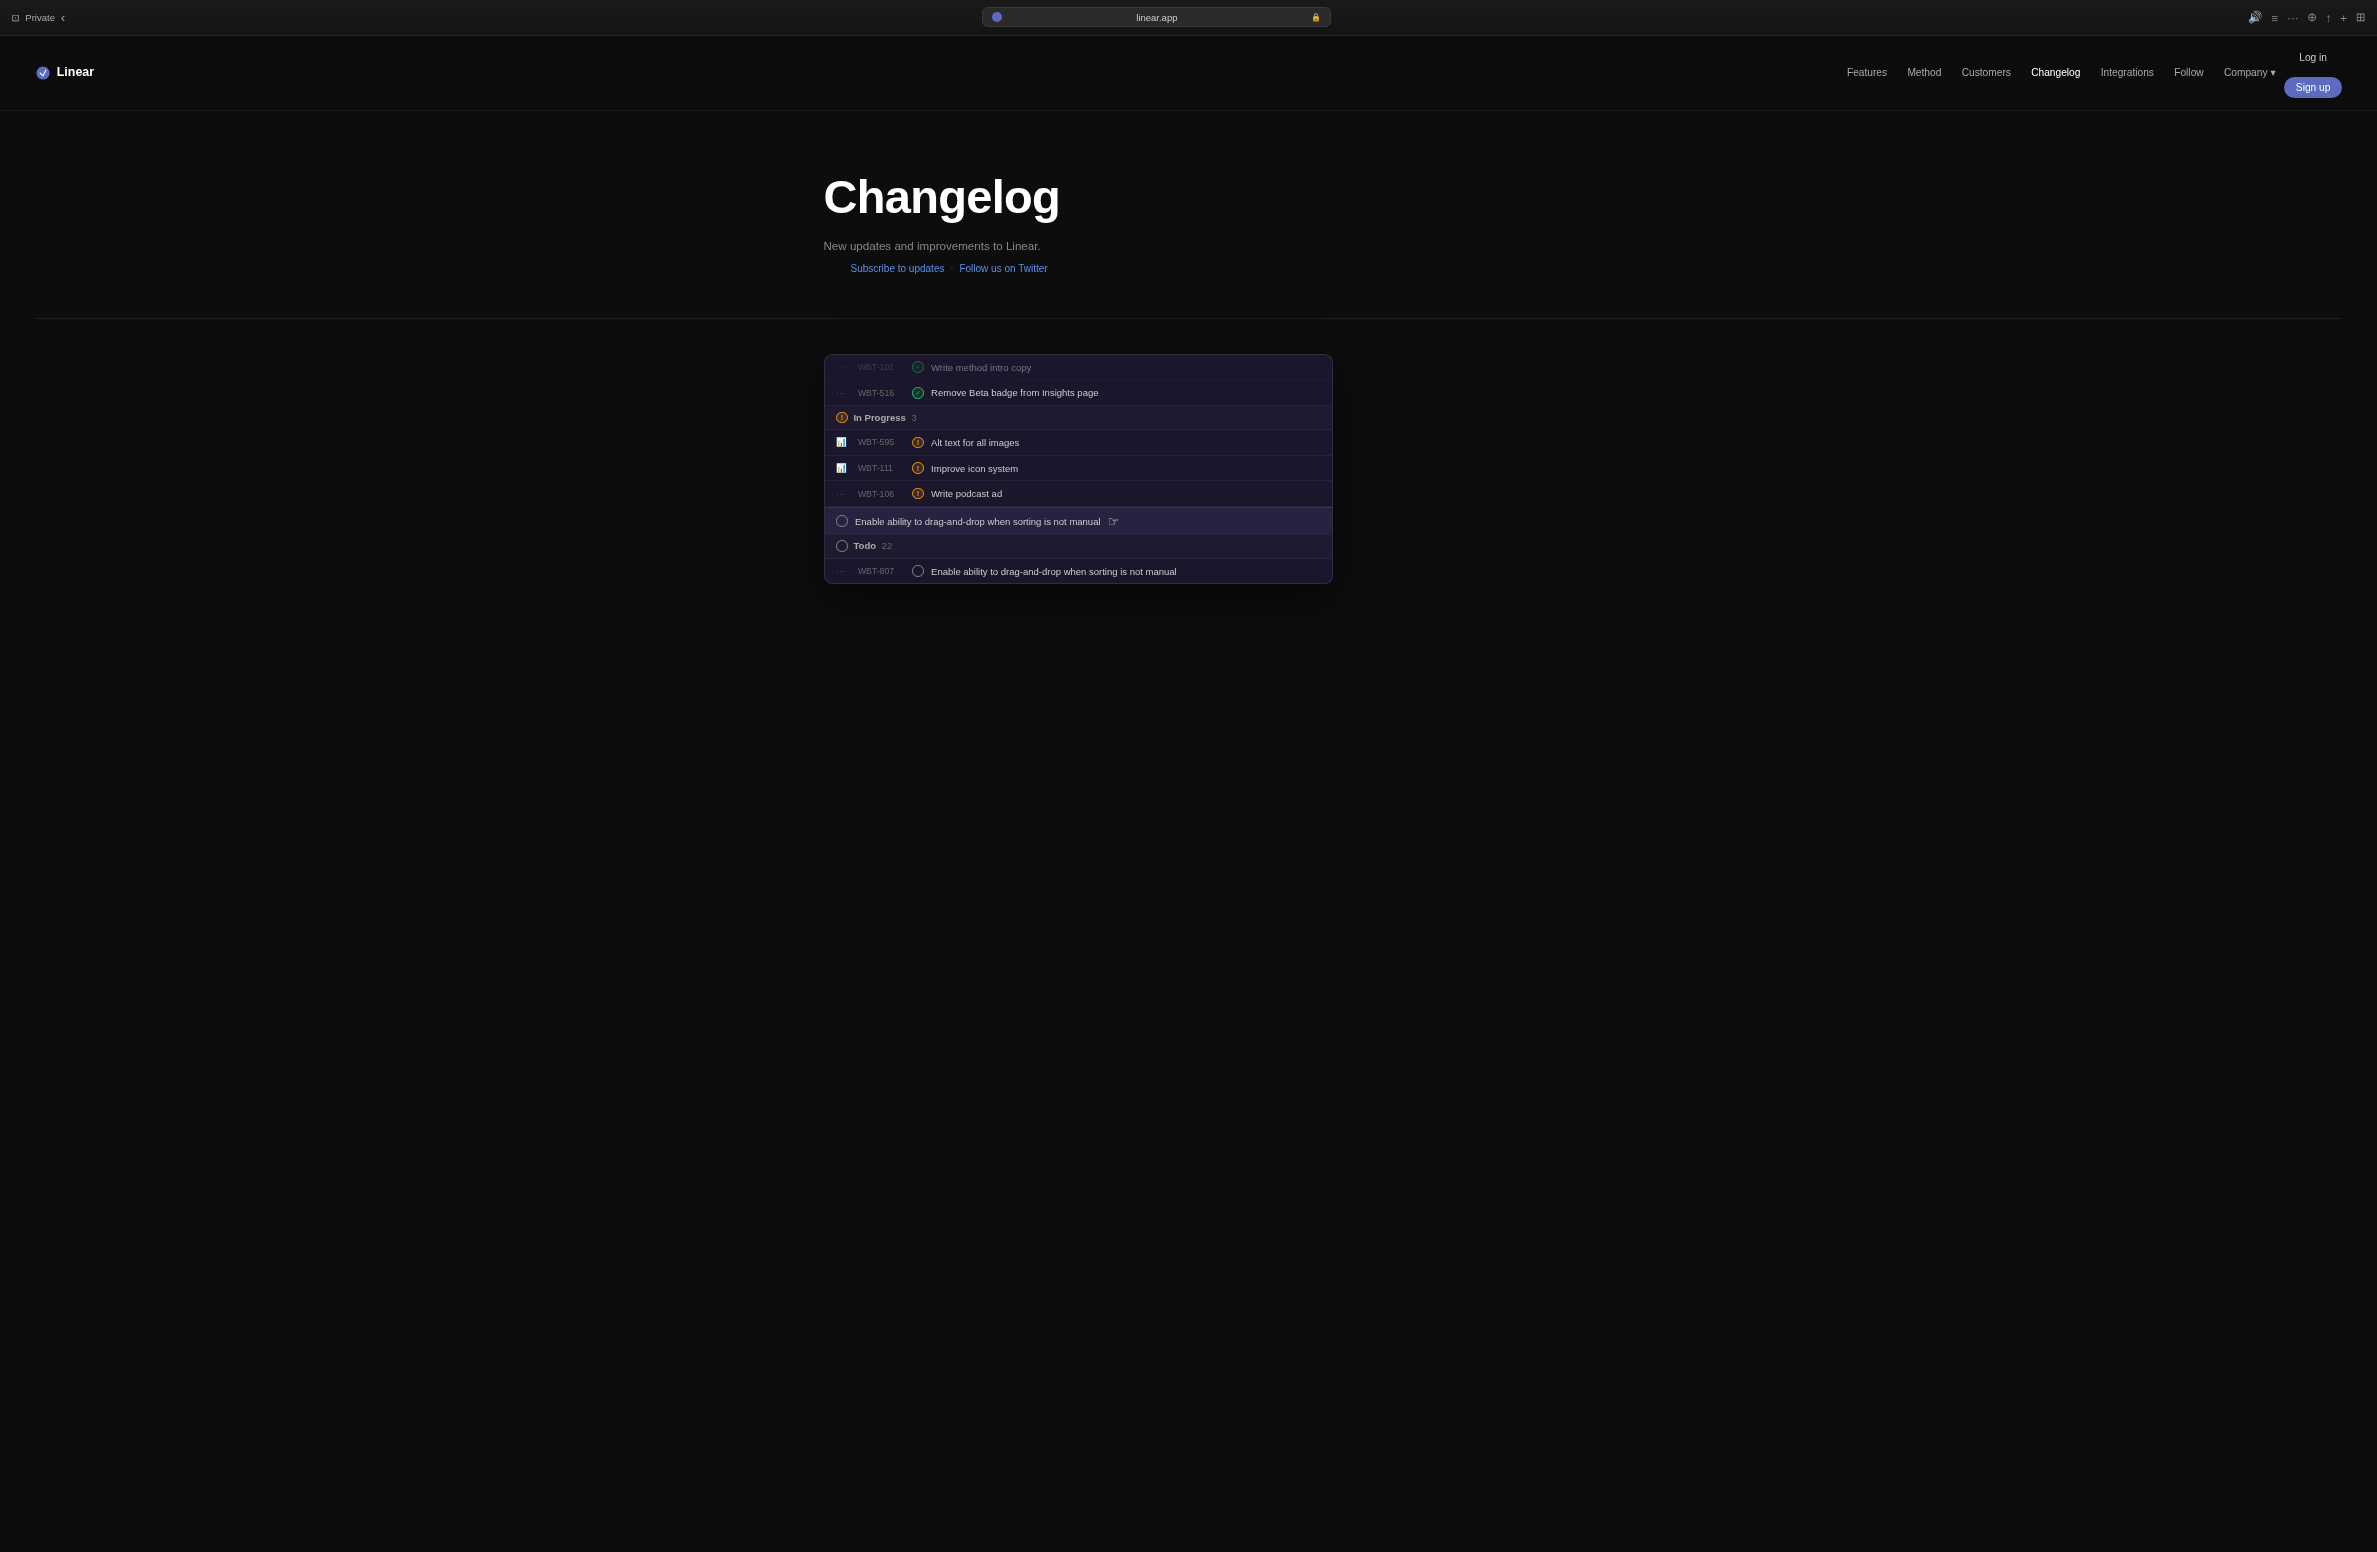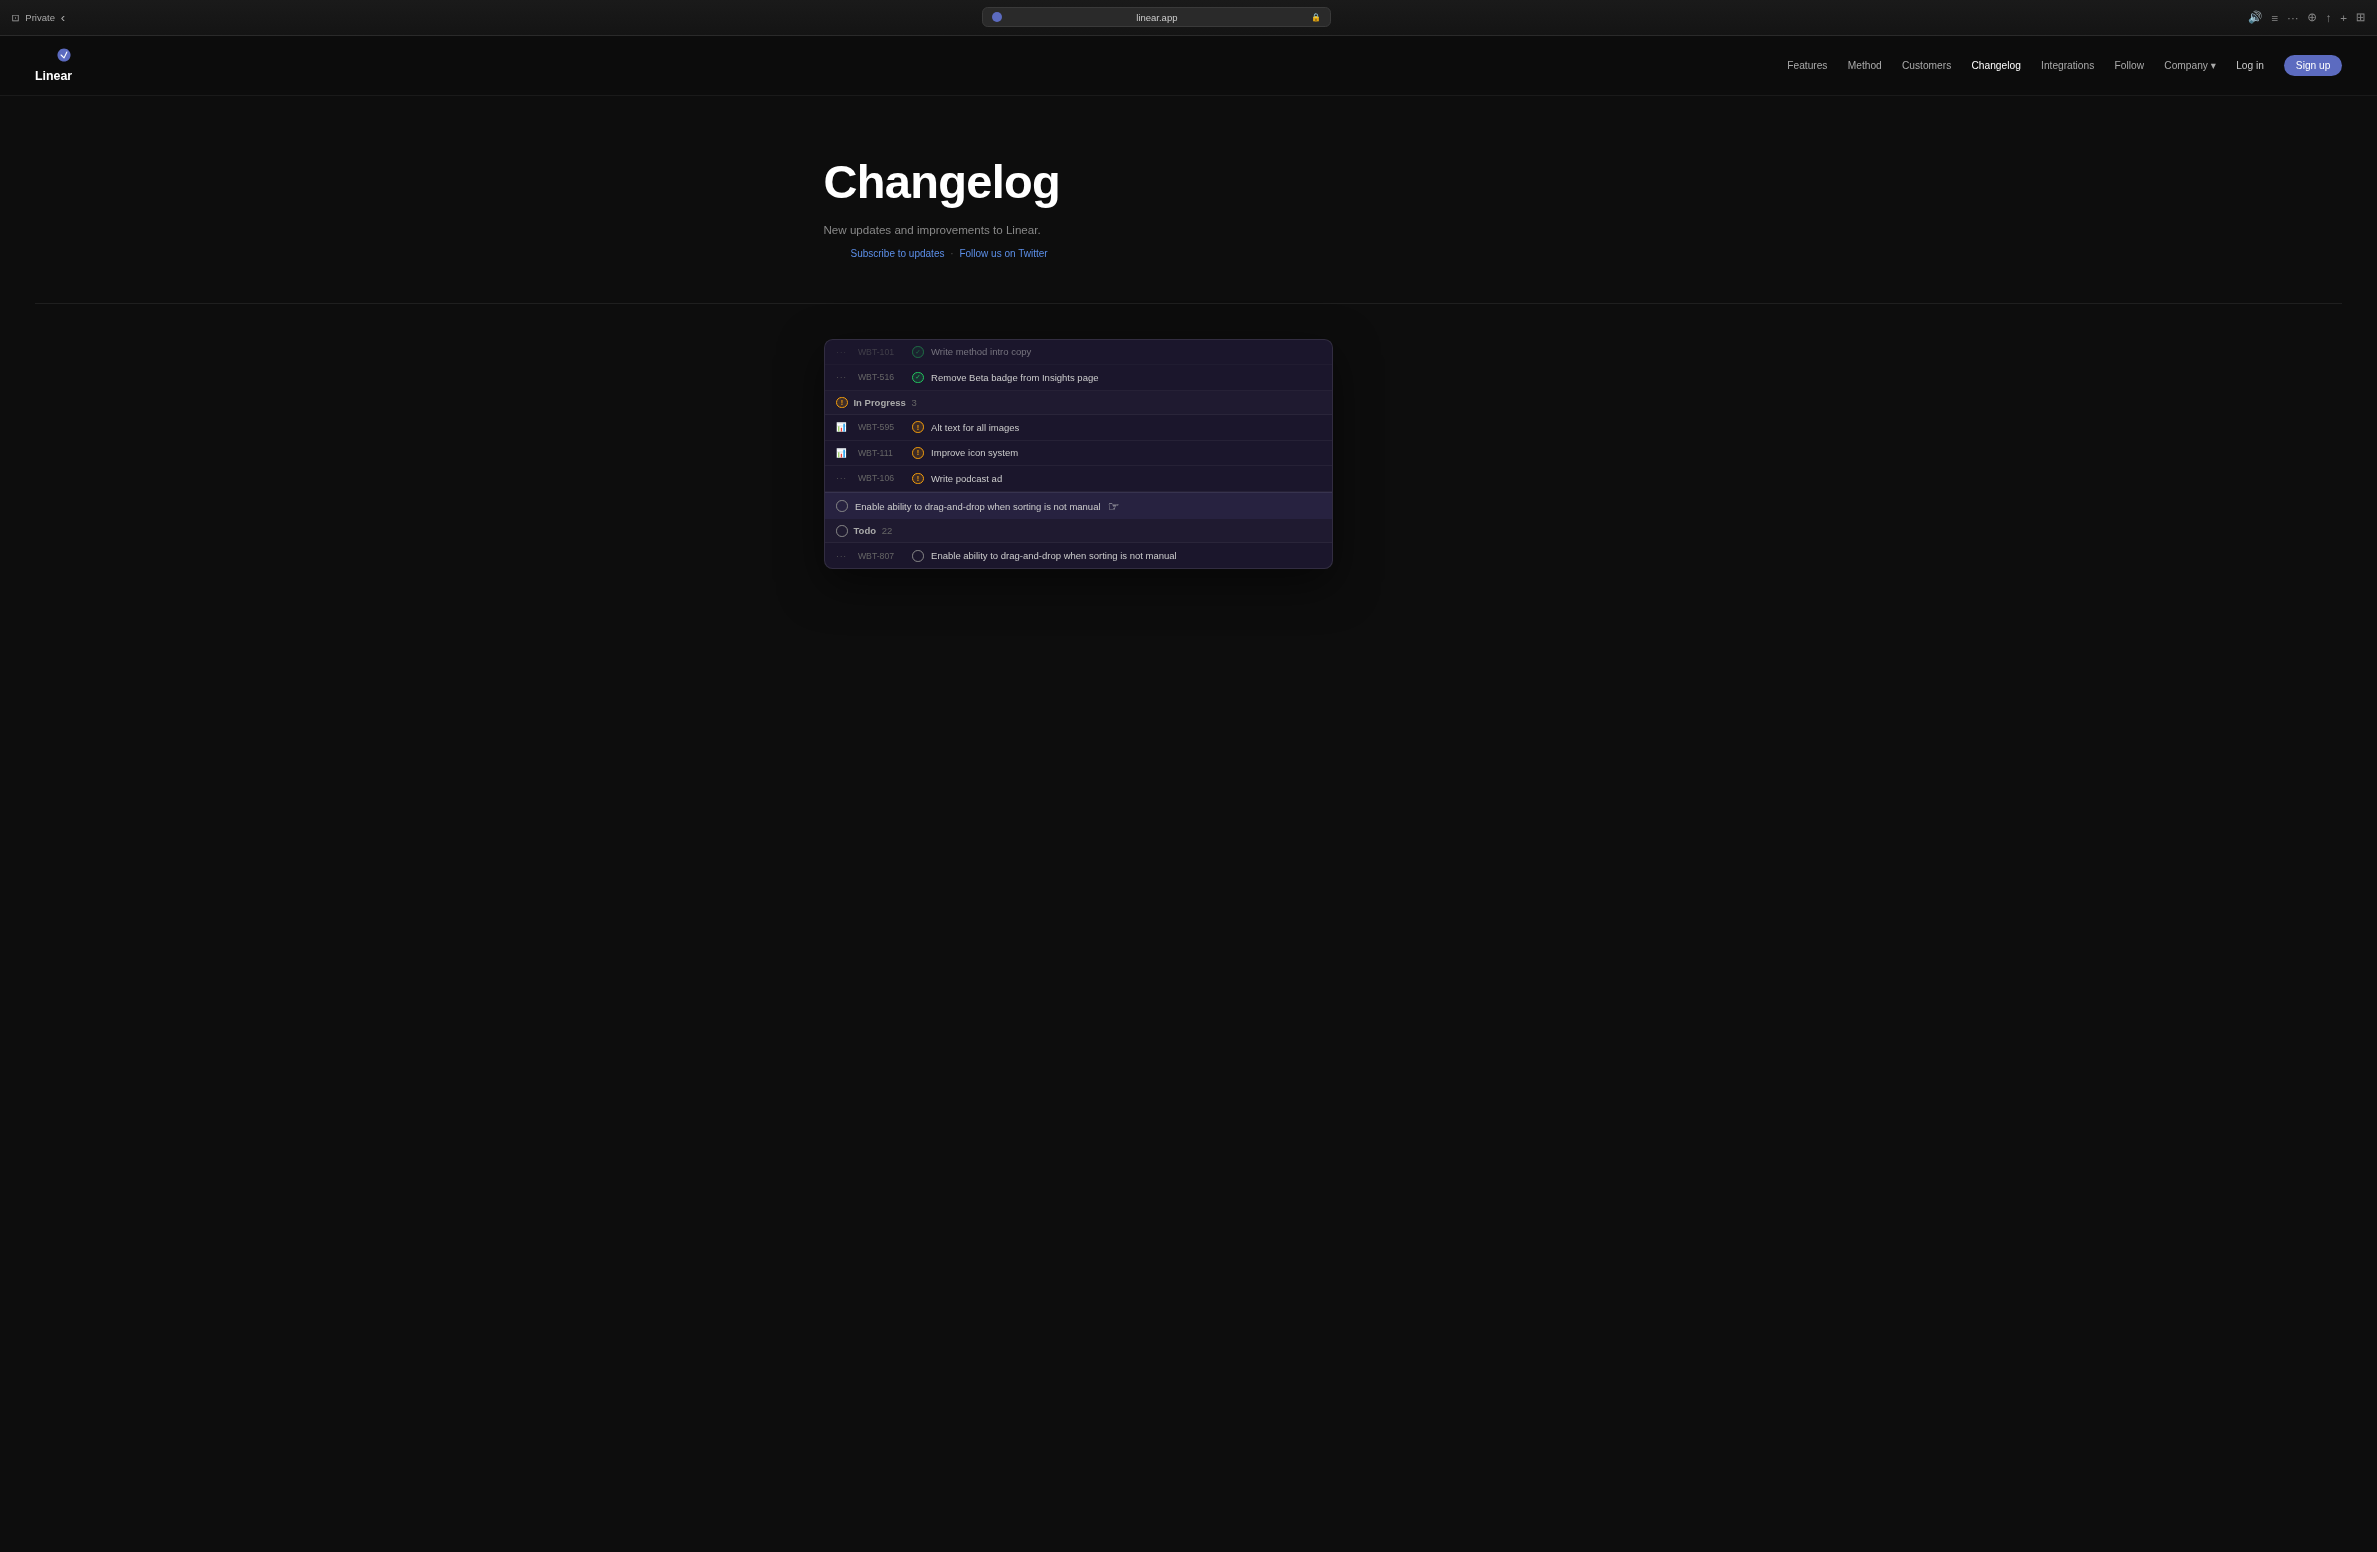--- a/index.html
+++ b/index.html
@@ -93,28 +93,27 @@
       padding: 11.6px 35px;
       border-bottom: 0.7px solid rgba(255,255,255,0.06);
       background: rgba(13,13,13,0.95);
       position: sticky;
       top: 0;
       z-index: 100;
     }
 
     .nav-logo {
       display: flex;
-      align-items: flex-end;
+      align-items: flex-start;
       gap: 5.8px;
       font-size: 12.4px;
       font-weight: 600;
       color: #fff;
       margin-right: 23px;
       text-decoration: none;
-      flex-direction: column;
     }
 
     .nav-logo-icon {
       width: 16px;
       height: 16px;
     }
 
     .nav-links {
       display: flex;
       align-items: center;
@@ -135,20 +134,21 @@
       gap: 2.9px;
       text-decoration: none;
     }
 
     .nav-link.active { color: #fff; }
 
     .nav-actions {
       display: flex;
       align-items: center;
       gap: 8.7px;
+      flex-direction: column;
     }
 
     .btn-login {
       padding: 5.1px 11.6px;
       font-size: 10.2px;
       color: #ccc;
       background: transparent;
       border: none;
       cursor: pointer;
       border-radius: 4.4px;

